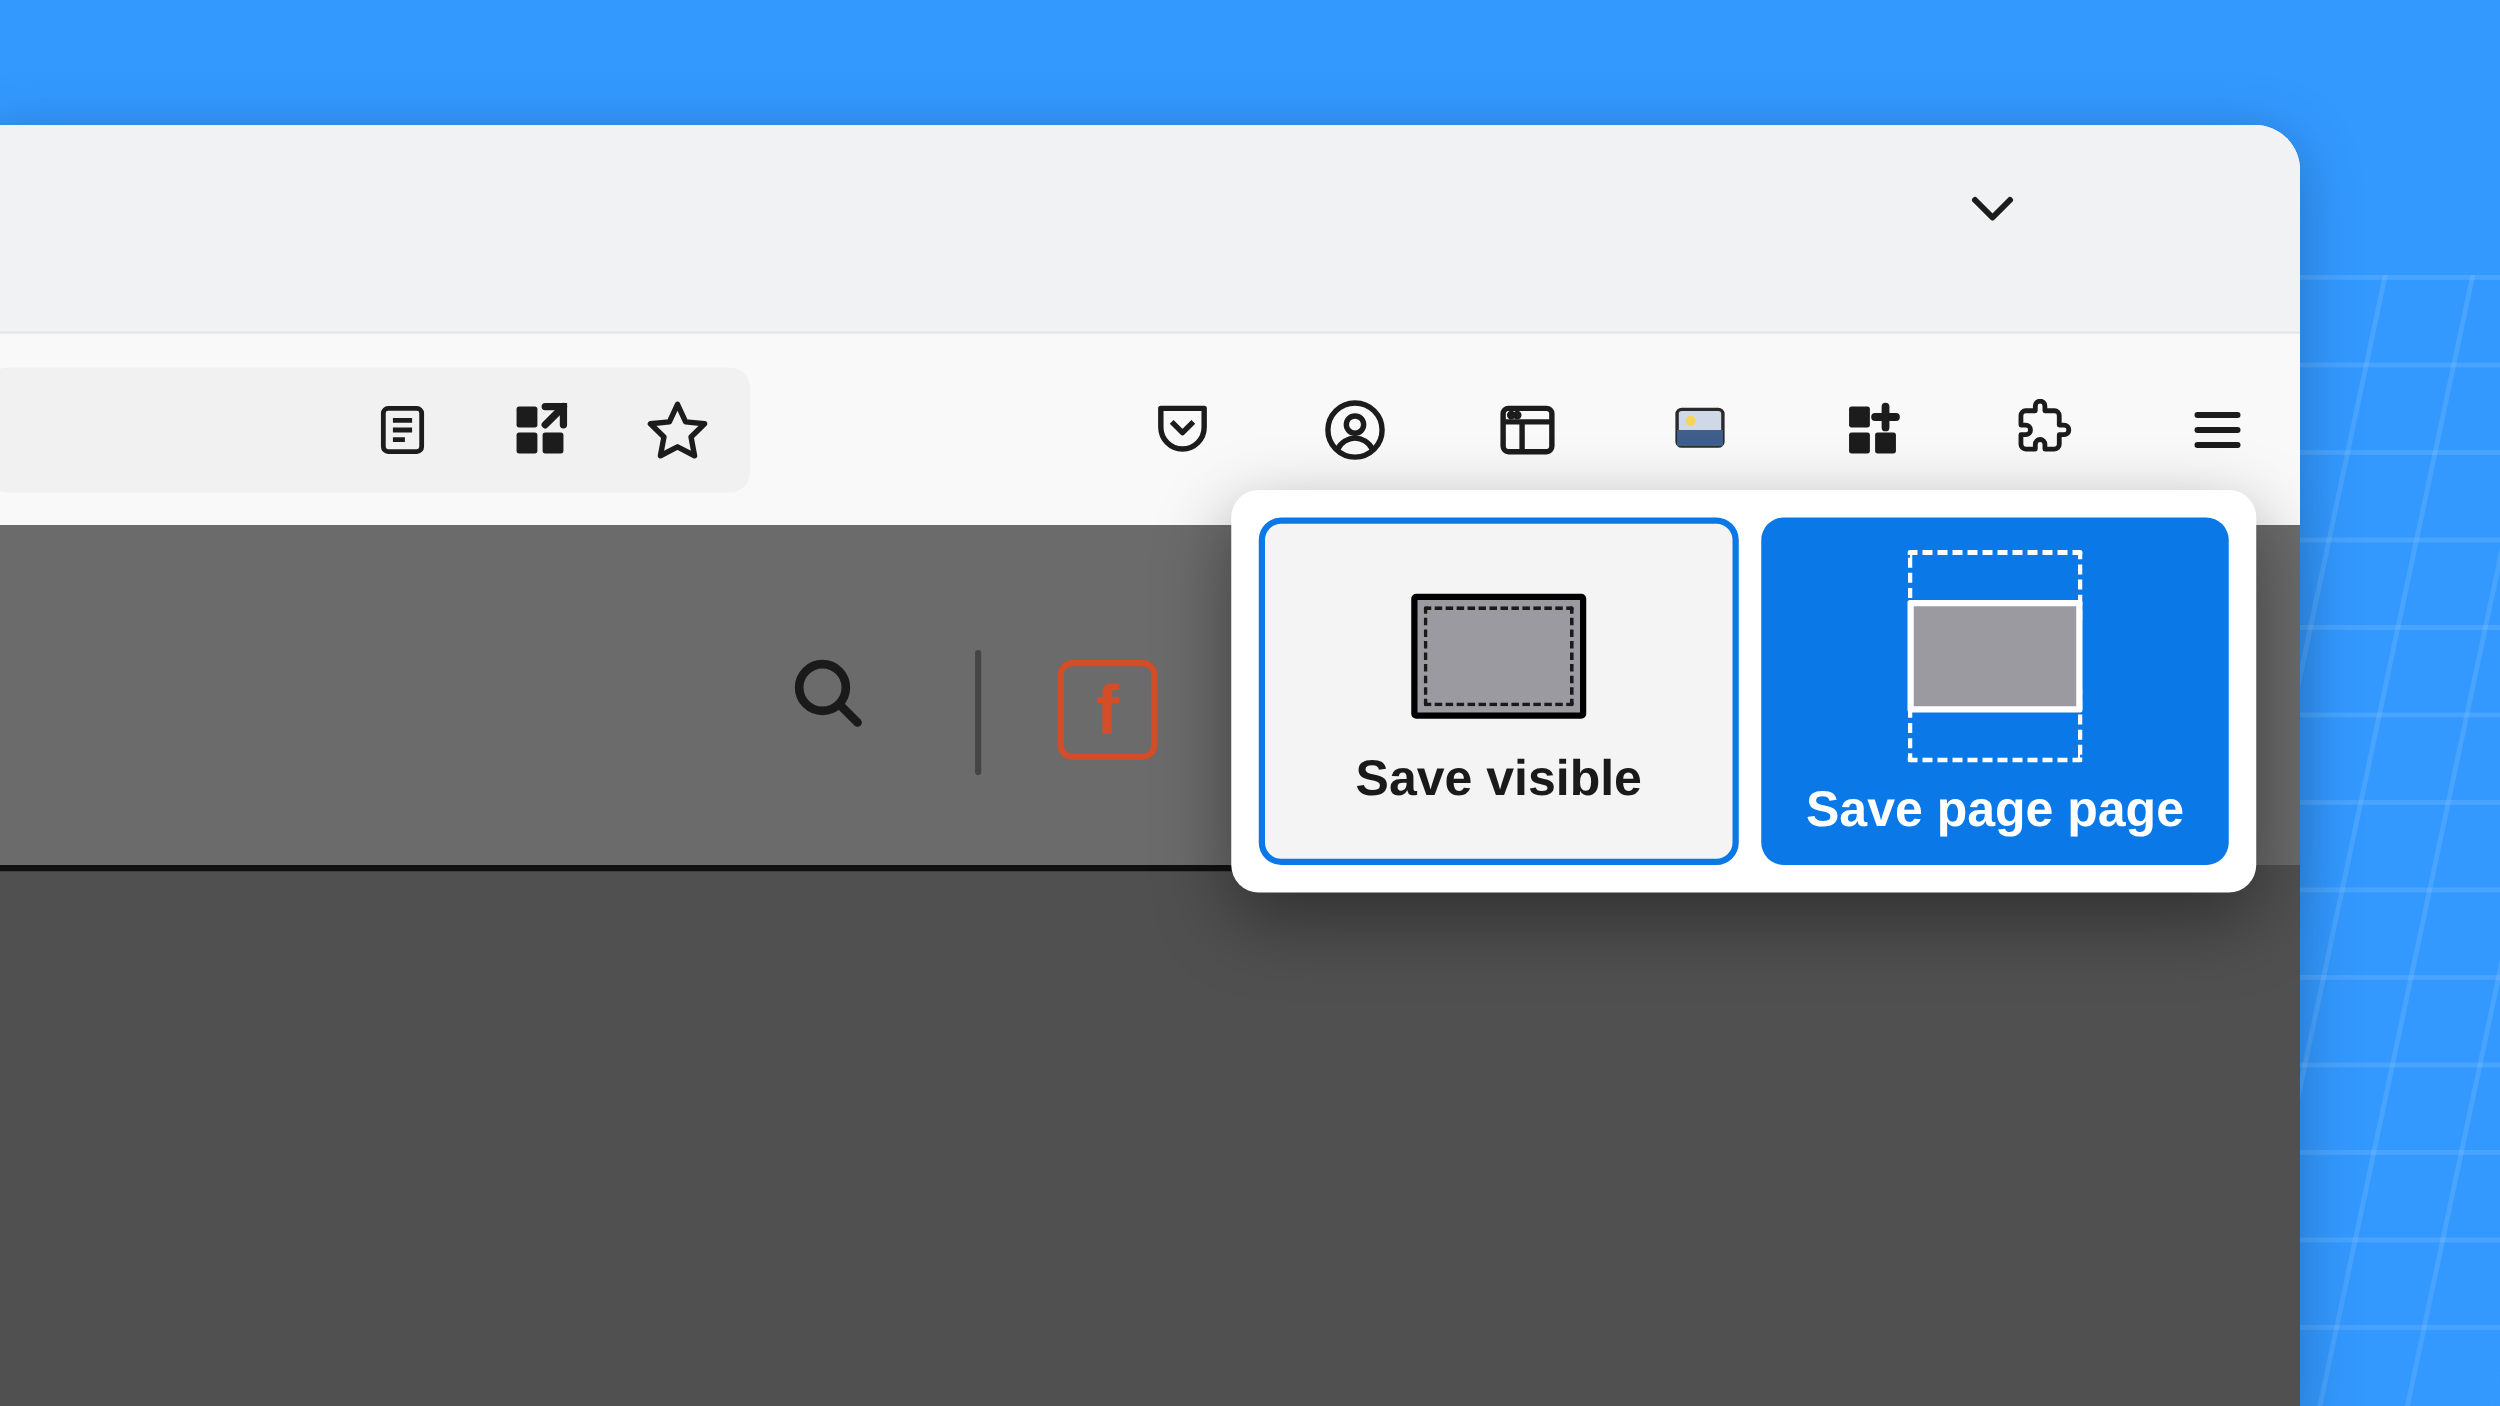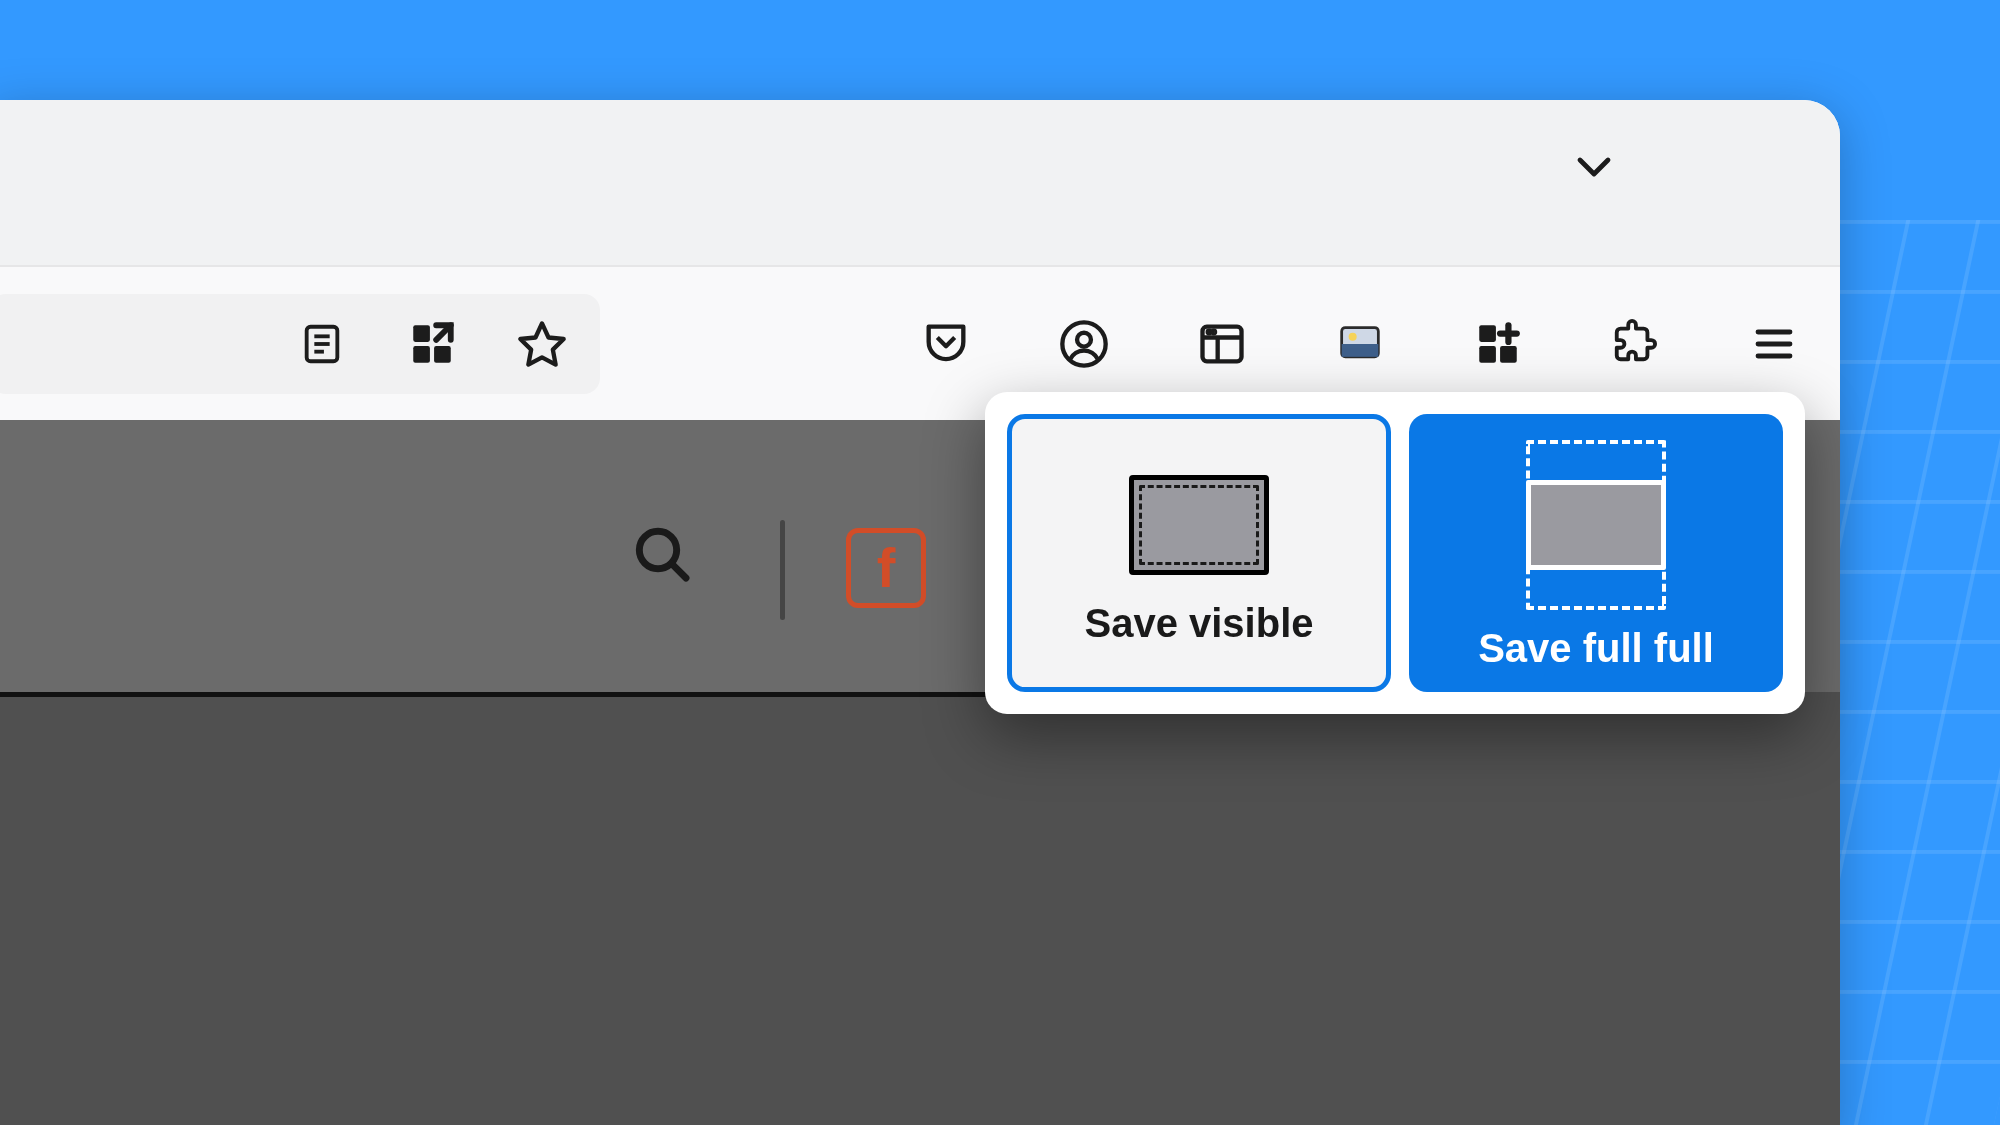--- a/index.html
+++ b/index.html
@@ -353,15 +353,15 @@
   <div class="card card-visible">
     <div class="thumb-visible"></div>
     <div class="card-label">Save visible</div>
   </div>
   <div class="card card-full">
     <div class="thumb-full-wrap">
       <div class="thumb-full-dashed top"></div>
       <div class="thumb-full-solid"></div>
       <div class="thumb-full-dashed bottom"></div>
     </div>
-    <div class="card-label">Save full full</div>
+    <div class="card-label">Save page page</div>
   </div>
 </div>
 
 </body></html>

